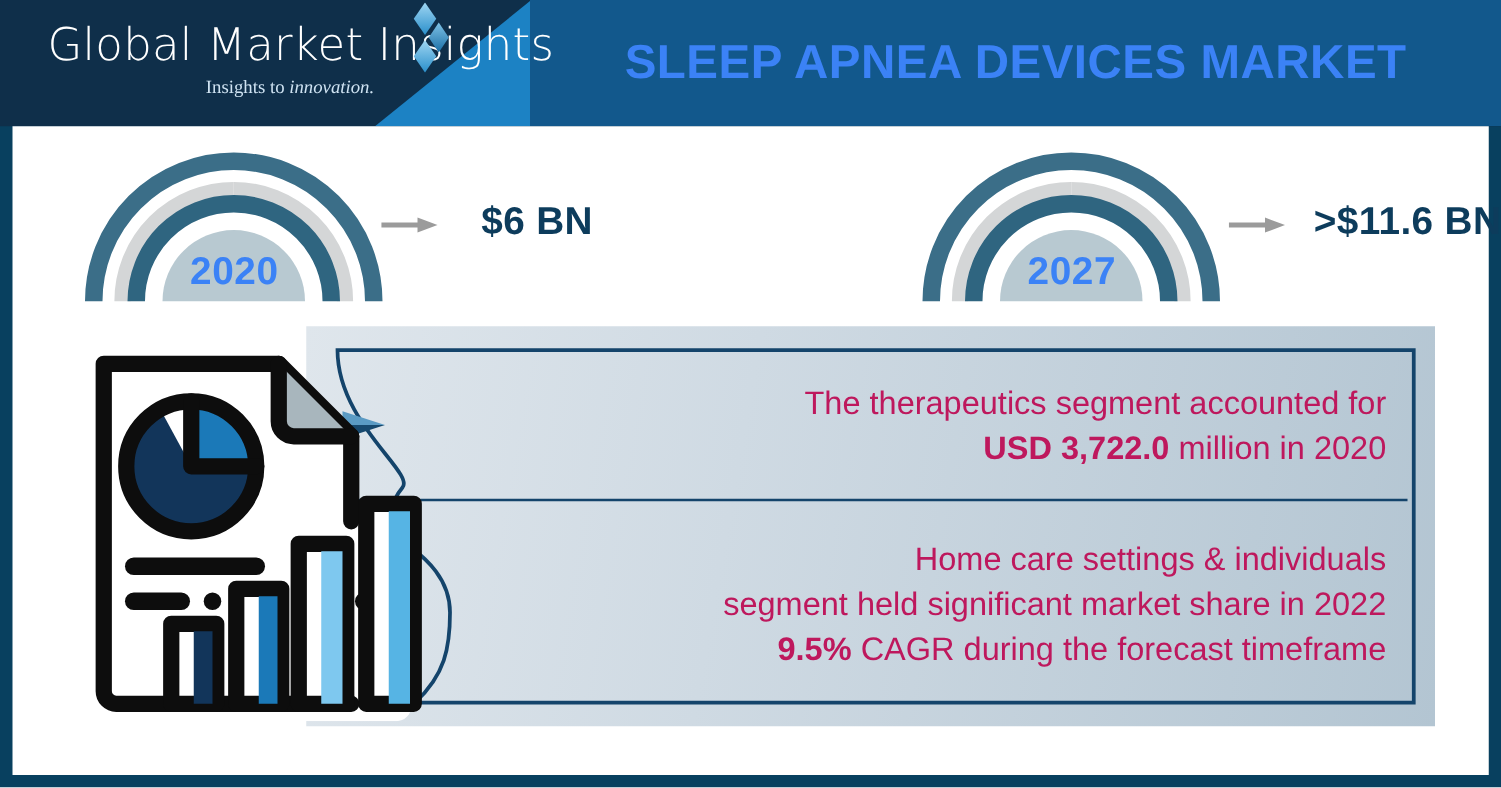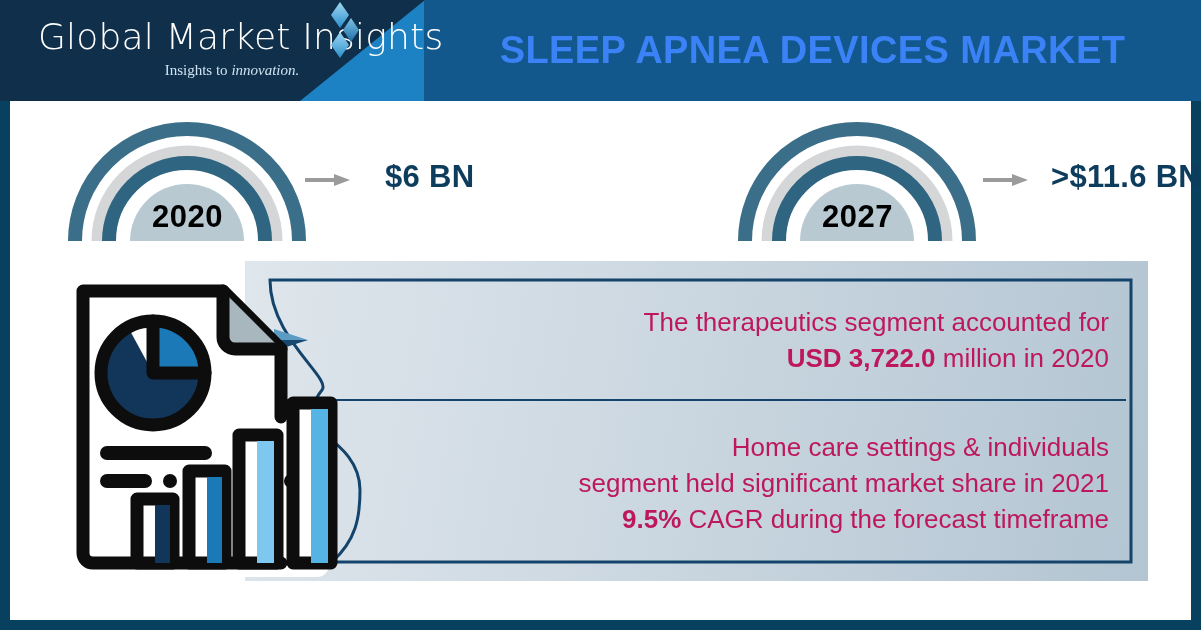--- a/index.html
+++ b/index.html
@@ -68,21 +68,21 @@
   }
   
   .gauge-block{position:absolute;height:150px;}
   .gauge-block.g1{left:55px;top:14px;width:420px;}
   .gauge-block.g2{left:725px;top:14px;width:455px;}
   .gauge{position:absolute;left:0;top:0;width:245px;height:128px;}
   .gauge-year{
     position:absolute;left:0;top:0;width:245px;height:128px;
     display:flex;align-items:flex-end;justify-content:center;
     padding-bottom:8px;box-sizing:border-box;
-    font-size:31px;font-weight:700;color:#000000;
+    font-size:31px;font-weight:700;color:#3b82f6;
     letter-spacing:.5px;
   }
   .gauge-arrow{
     position:absolute;top:58px;width:46px;height:14px;
   }
   .g1 .gauge-arrow{left:240px;}
   .g2 .gauge-arrow{left:248px;}
   .gauge-value{
     position:absolute;top:44px;
     font-size:31px;font-weight:700;color:#0d3c5c;
@@ -223,21 +223,21 @@
 
       <div class="bullet b2">
         <div class="bullet-marker">
           <svg width="38" height="28" viewBox="0 0 38 28">
             <polygon points="2,3 36,14 2,14" fill="#5b9bc4"></polygon>
             <polygon points="2,14 36,14 2,25" fill="#17496e"></polygon>
           </svg>
         </div>
         <div class="bullet-text">
           <div><span>Home care settings &amp; individuals</span></div>
-          <div><span>segment held significant market share in 2021</span></div>
+          <div><span>segment held significant market share in 2022</span></div>
           <div><b>9.5%</b><span> CAGR during the forecast timeframe</span></div>
         </div>
       </div>
     </div>
 
     <svg class="doc-icon" viewBox="0 0 280 300">
 
       <path d="M18,14 h140 l58,58 v64 h36 a12,12 0 0 1 12,12 v140 a12,12 0 0 1 -12,12 h-234
                a12,12 0 0 1 -12,-12 v-262 a12,12 0 0 1 12,-12 z" fill="#ffffff"></path>
 

